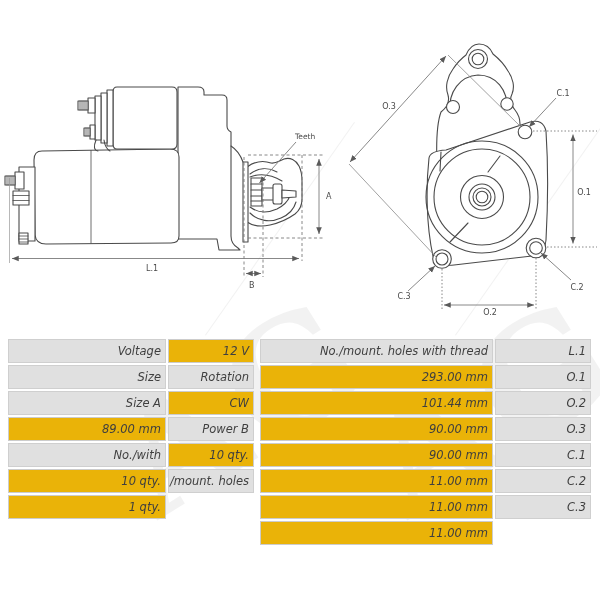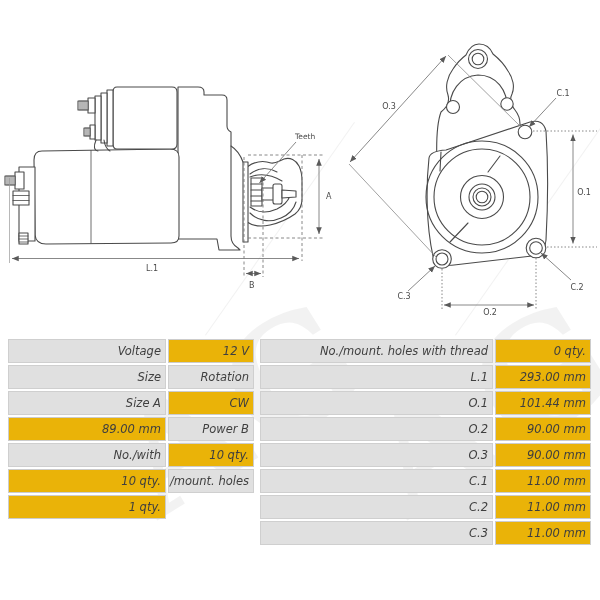--- a/index.html
+++ b/index.html
@@ -184,21 +184,20 @@
       <div class="cell label">Power B</div>
       <div class="cell label">No./with</div>
       <div class="cell value">10 qty.</div>
       <div class="cell value">10 qty.</div>
       <div class="cell label">No./mount. holes</div>
       <div class="cell value">1 qty.</div>
     </div>
 
   <div class="spec-grid" id="grid-right">
       <div class="cell label">No./mount. holes with thread</div>
-      <div class="cell value">0 qty.</div>
       <div class="cell label">L.1</div>
       <div class="cell value">293.00 mm</div>
       <div class="cell label">O.1</div>
       <div class="cell value">101.44 mm</div>
       <div class="cell label">O.2</div>
       <div class="cell value">90.00 mm</div>
       <div class="cell label">O.3</div>
       <div class="cell value">90.00 mm</div>
       <div class="cell label">C.1</div>
       <div class="cell value">11.00 mm</div>

